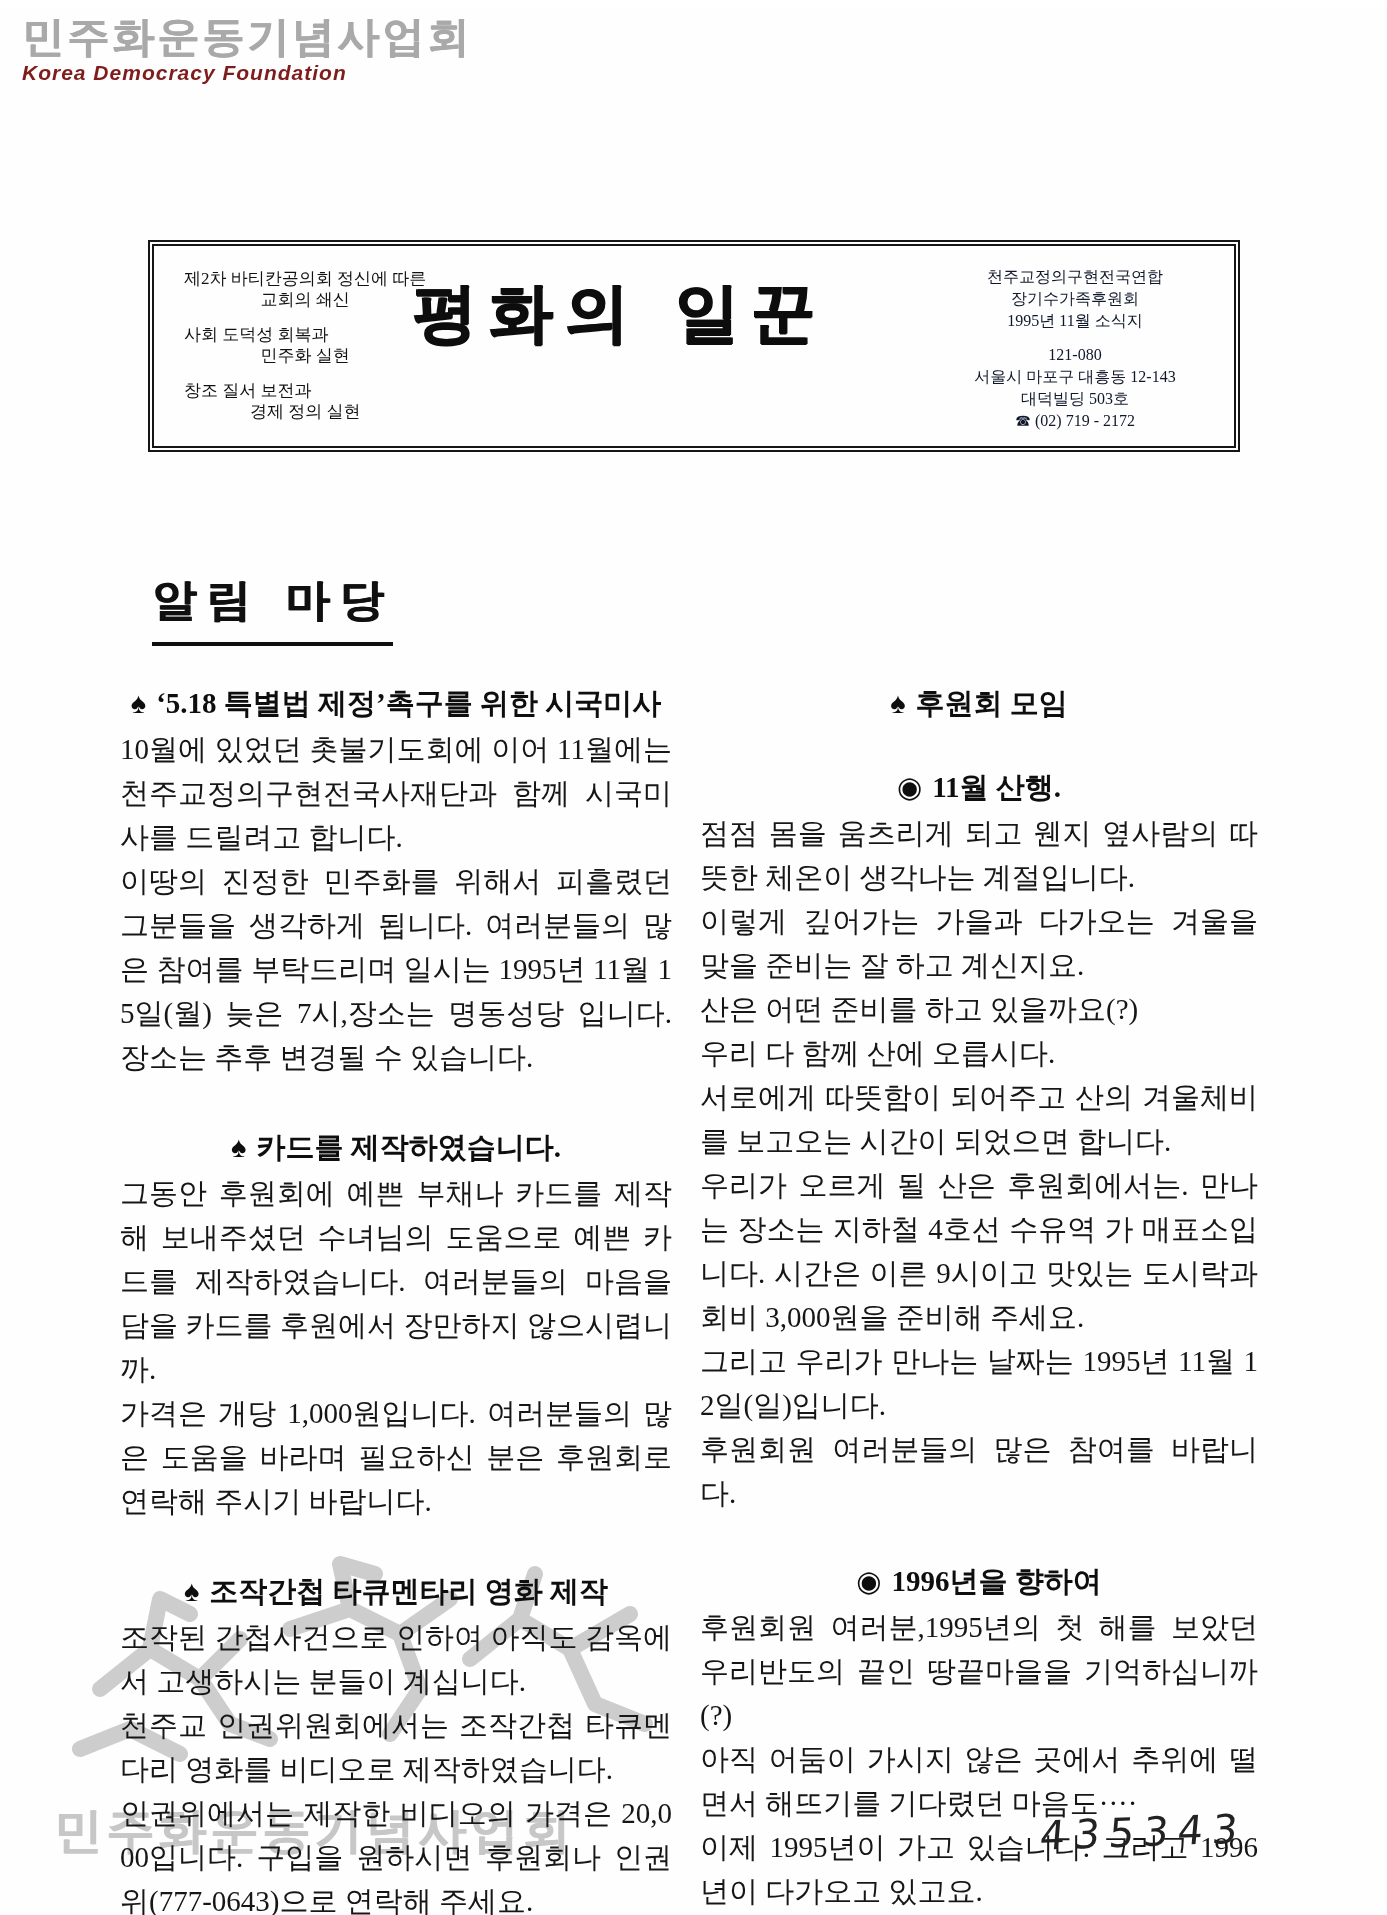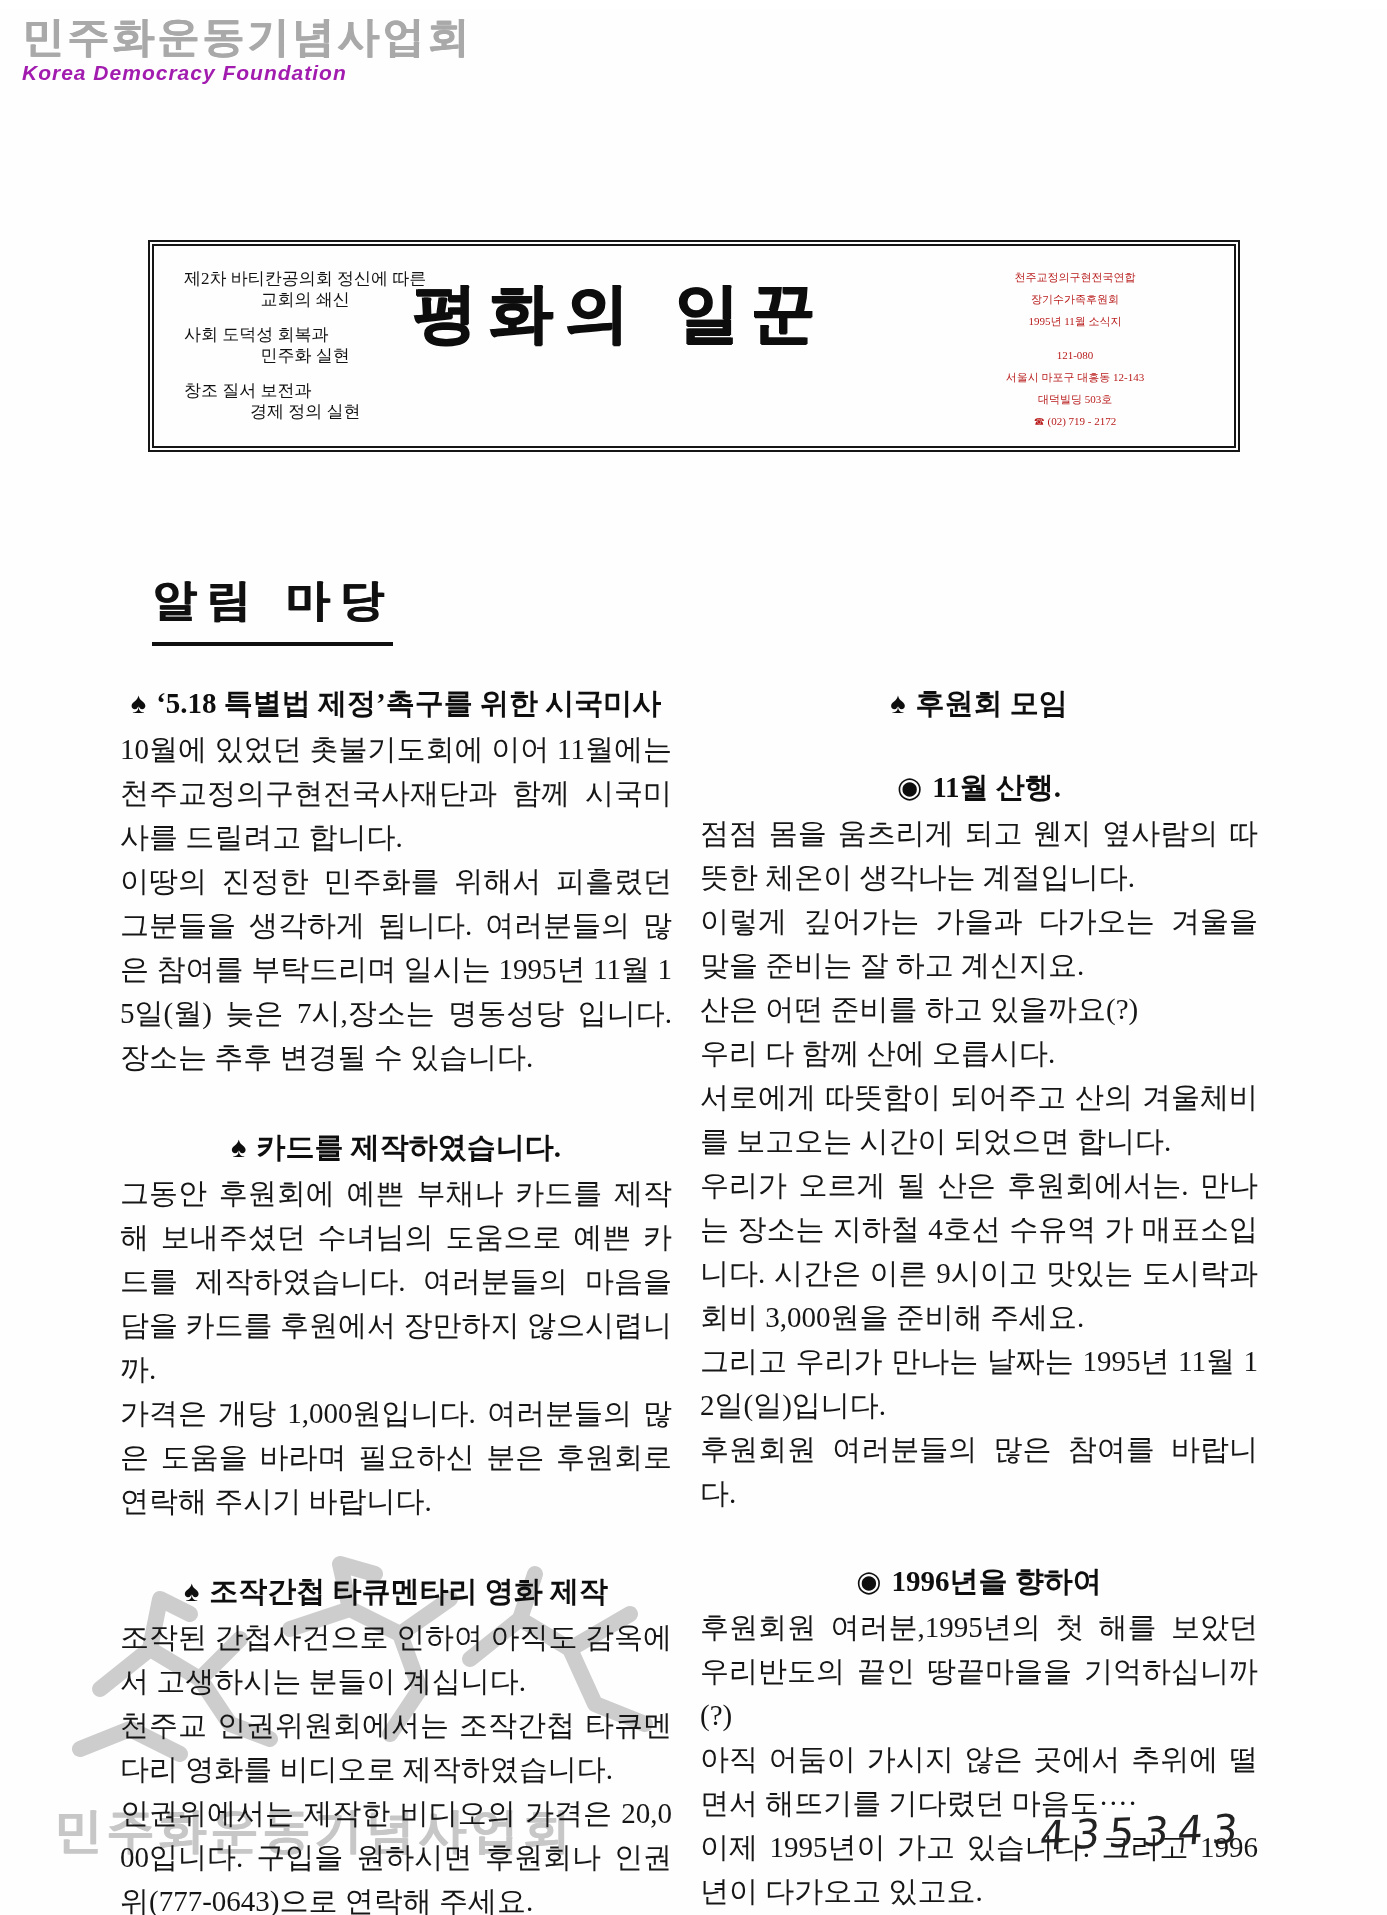--- a/index.html
+++ b/index.html
@@ -17,21 +17,21 @@
   .logo{position:absolute;left:22px;top:6px;z-index:3;}
   .logo-kr{
     font-family:"DejaVu Serif",serif;
     font-size:42px;font-weight:bold;letter-spacing:3px;
     color:#a9a9a9;line-height:44px;
     text-shadow:1px 0 #a9a9a9;
   }
   .logo-en{
     font-family:"Liberation Sans","DejaVu Sans",sans-serif;
     font-size:21px;font-weight:bold;font-style:italic;
-    color:#a21caf;letter-spacing:1px;margin-top:2px;
+    color:#7f1d1d;letter-spacing:1px;margin-top:2px;
   }
   
   .masthead{
     position:absolute;left:148px;top:231px;width:1092px;height:212px;
     border:6px double #151515;box-sizing:border-box;z-index:2;background:transparent;padding-left:12px;
   }
   .mottos{
     position:absolute;left:30px;top:22px;
     font-size:17px;line-height:21px;color:#111;
   }
@@ -40,21 +40,21 @@
   .paper-title{
     position:absolute;left:258px;top:24px;margin:0;
     font-family:"DejaVu Serif",serif;
     font-size:64px;font-weight:bold;letter-spacing:12px;
     color:#0d0d0d;white-space:nowrap;
     text-shadow:2px 0 #0d0d0d,1px 1px #0d0d0d;
     transform:scaleY(1.02);
   }
   .publisher{
     position:absolute;right:28px;top:20px;width:262px;
-    text-align:center;font-size:11px;line-height:22px;color:#b91c1c;
+    text-align:center;font-size:16px;line-height:22px;color:#0f172a;
   }
   .publisher .gap{height:12px;}
   .phone-row{white-space:nowrap;}
   
   .section-title{
     position:absolute;left:152px;top:562px;margin:0;
     font-family:"DejaVu Serif",serif;
     font-size:44px;font-weight:bold;letter-spacing:10px;
     color:#101010;
     border-bottom:4px solid #101010;padding-bottom:12px;

